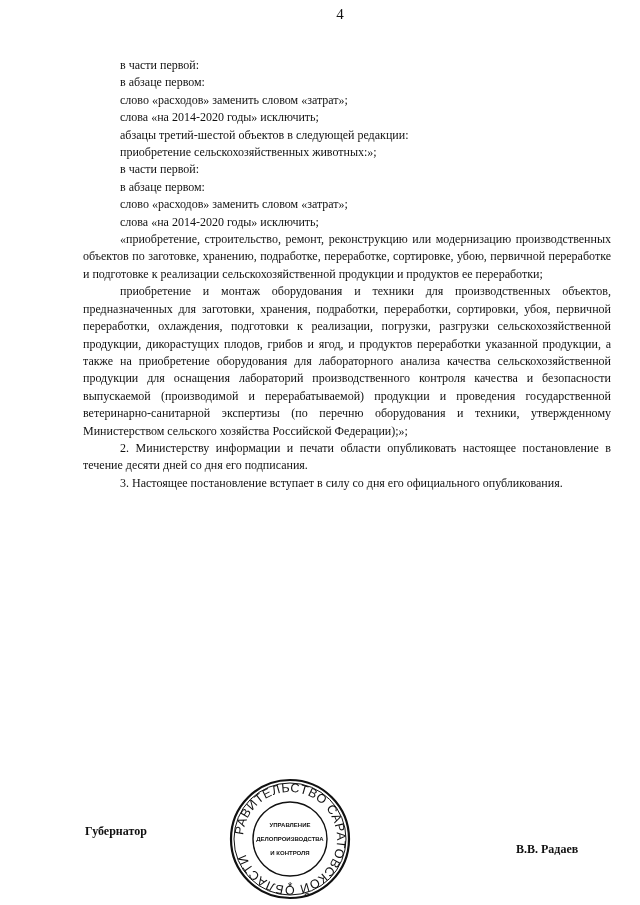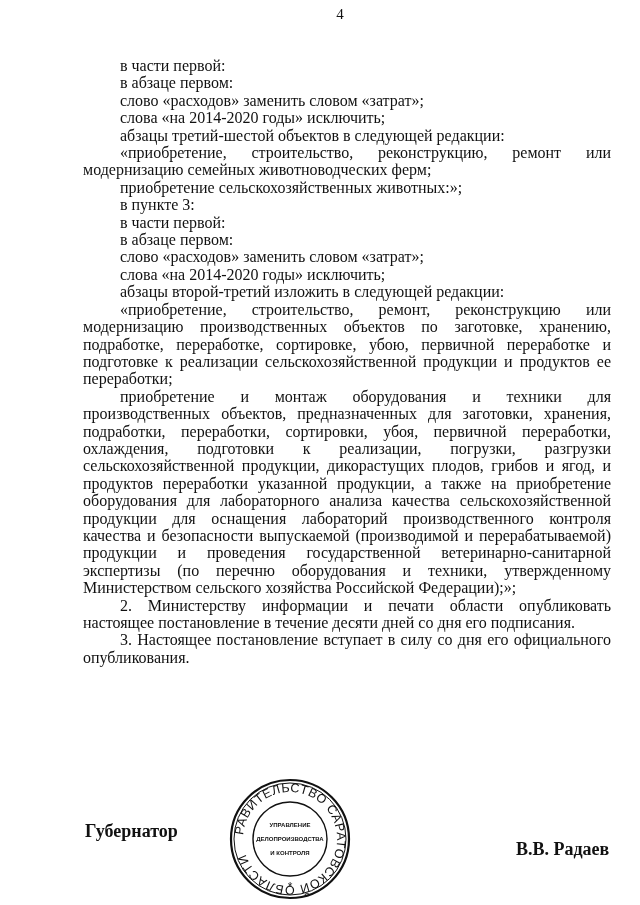--- a/index.html
+++ b/index.html
@@ -1,47 +1,44 @@
 <!DOCTYPE html>
 <html><head>
 <meta charset="utf-8">
 <style>
   html, body { margin: 0; padding: 0; background: #ffffff; }
   body { width: 640px; height: 905px; position: relative; overflow: hidden;
          font-family: "Liberation Serif", serif; color: #111; }
   .page-number { position: absolute; top: 2px; left: 0; width: 640px; text-align: center;
                  font-size: 15px; line-height: 24px; padding-left: 40px; box-sizing: border-box; }
   .body-text { position: absolute; top: 57px; left: 83px; width: 528px;
-               font-size: 16px; line-height: 17.4px; }
+               font-size: 12px; line-height: 17.4px; }
   .body-text p { margin: 0; text-align: justify; text-align-last: left; }
   .body-text p.ind { text-indent: 37px; }
-  .sig { position: absolute; font-weight: bold; font-size: 18px; line-height: 19px; }
+  .sig { position: absolute; font-weight: bold; font-size: 12px; line-height: 19px; }
   .sig-left { left: 85px; top: 822px; }
   .sig-right { left: 516px; top: 840px; }
   .stamp { position: absolute; left: 228px; top: 777px; width: 124px; height: 124px; }
 </style>
 </head>
 <body>
 
 <div class="page-number">4</div>
 
 <div class="body-text" id="body-text">
     <p class="ind">в части первой:</p>
     <p class="ind">в абзаце первом:</p>
     <p class="ind">слово «расходов» заменить словом «затрат»;</p>
     <p class="ind">слова «на 2014-2020 годы» исключить;</p>
     <p class="ind">абзацы третий-шестой объектов в следующей редакции:</p>
-    <p class="ind">«приобретение, строительство, реконструкцию, ремонт или модернизацию семейных животноводческих ферм;</p>
     <p class="ind">приобретение сельскохозяйственных животных:»;</p>
-    <p class="ind">в пункте 3:</p>
     <p class="ind">в части первой:</p>
     <p class="ind">в абзаце первом:</p>
     <p class="ind">слово «расходов» заменить словом «затрат»;</p>
     <p class="ind">слова «на 2014-2020 годы» исключить;</p>
-    <p class="ind">абзацы второй-третий изложить в следующей редакции:</p>
     <p class="ind">«приобретение, строительство, ремонт, реконструкцию или модернизацию производственных объектов по заготовке, хранению, подработке, переработке, сортировке, убою, первичной переработке и подготовке к реализации сельскохозяйственной продукции и продуктов ее переработки;</p>
     <p class="ind">приобретение и монтаж оборудования и техники для производственных объектов, предназначенных для заготовки, хранения, подработки, переработки, сортировки, убоя, первичной переработки, охлаждения, подготовки к реализации, погрузки, разгрузки сельскохозяйственной продукции, дикорастущих плодов, грибов и ягод, и продуктов переработки указанной продукции, а также на приобретение оборудования для лабораторного анализа качества сельскохозяйственной продукции для оснащения лабораторий производственного контроля качества и безопасности выпускаемой (производимой и перерабатываемой) продукции и проведения государственной ветеринарно-санитарной экспертизы (по перечню оборудования и техники, утвержденному Министерством сельского хозяйства Российской Федерации);»;</p>
     <p class="ind">2. Министерству информации и печати области опубликовать настоящее постановление в течение десяти дней со дня его подписания.</p>
     <p class="ind">3. Настоящее постановление вступает в силу со дня его официального опубликования.</p>
   </div>
 
 <div class="sig sig-left">
   <div>Губернатор</div>
 </div>
 

